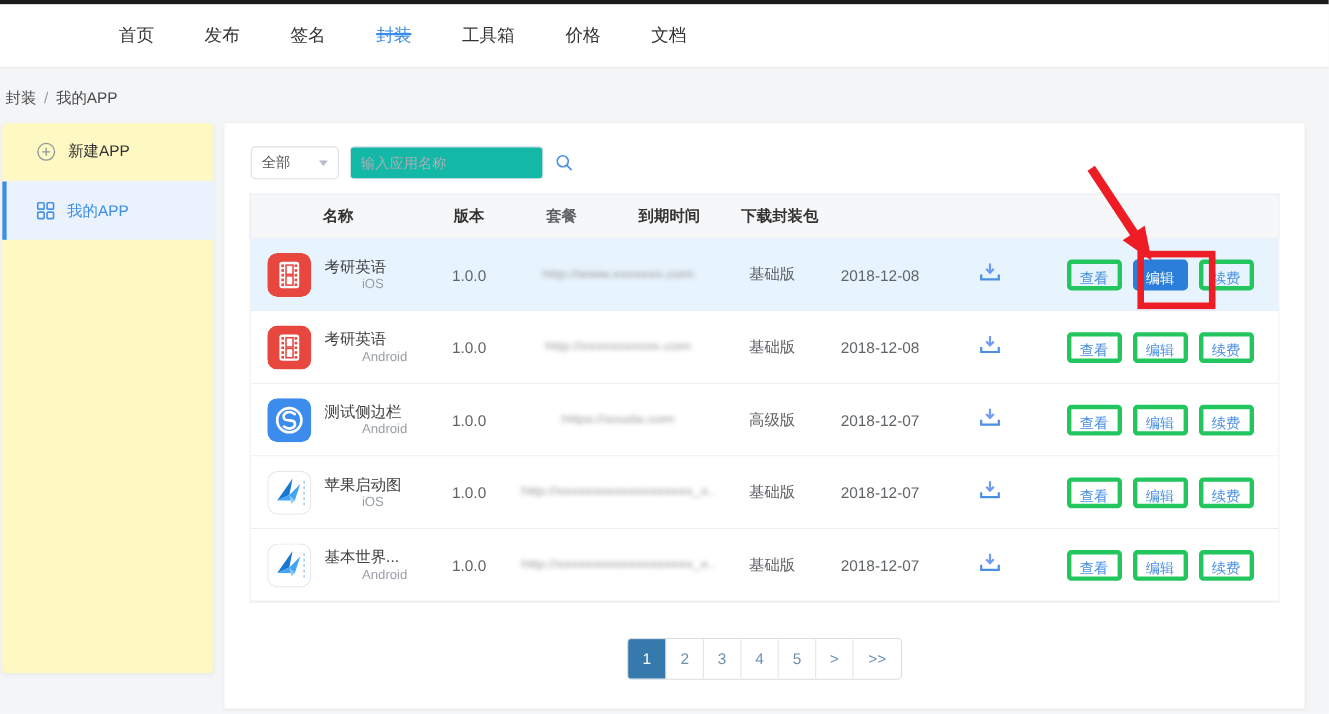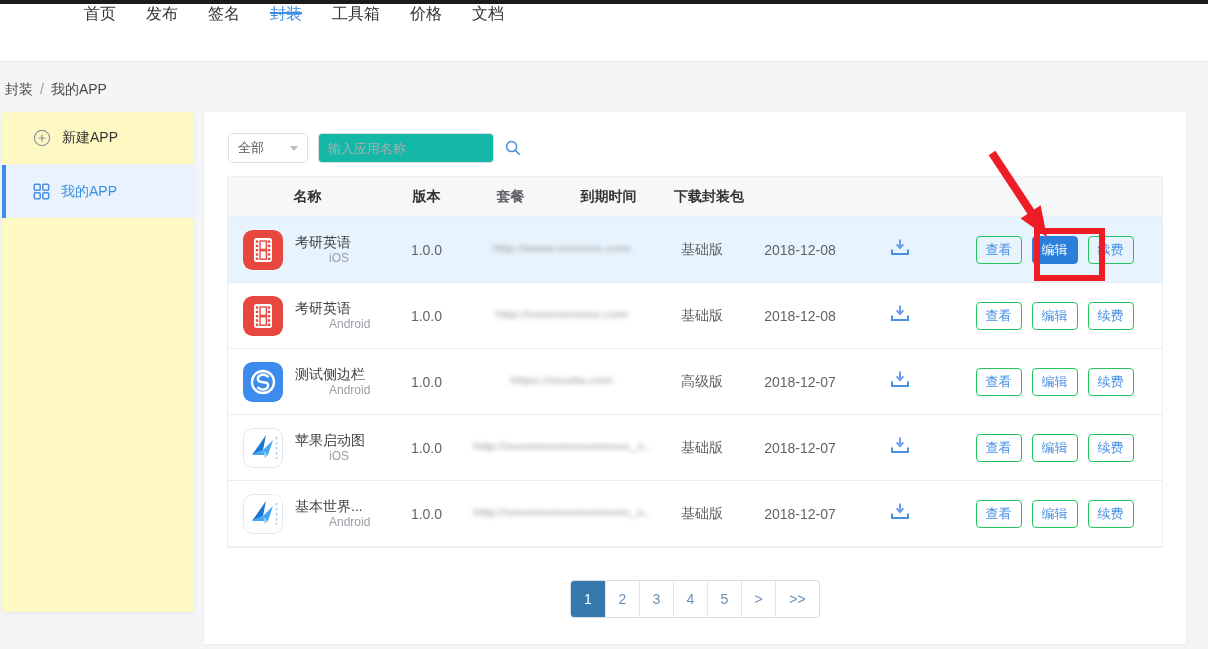--- a/index.html
+++ b/index.html
@@ -4,21 +4,21 @@
 <style>
   * { margin:0; padding:0; box-sizing:border-box; }
   html,body { width:1208px; height:649px; overflow:hidden; }
   body { font-family:"Liberation Sans","DejaVu Sans",sans-serif; background:#f4f5f7; color:#333; position:relative; }
 
   
   .topbar { position:absolute; top:0; left:0; width:100%; height:4px; background:#1c1c1c; }
 
   
   .navbar { position:absolute; top:4px; left:0; width:100%; height:58px; background:#fff; border-bottom:1px solid #e8e8e8; }
-  .nav-items { height:100%; display:flex; align-items:flex-start; padding-left:84px; gap:30px; }
+  .nav-items { height:100%; display:flex; align-items:center; padding-left:108px; gap:46px; }
   .nav-item { display:flex; align-items:center; font-size:16px; color:#333; cursor:pointer; position:relative; }
   .nav-item.active { color:#3a8ee6; }
   .nav-item.active::after { content:""; position:absolute; left:0; right:0; bottom:11px; height:2px; background:#3a8ee6; }
 
   
   .breadcrumb { position:absolute; top:81px; left:5px; font-size:14px; color:#4a4a4a; }
   .breadcrumb .sep { color:#999; margin:0 7px; }
   .breadcrumb .cur { color:#4a4a4a; }
 
   
@@ -54,21 +54,21 @@
   .c-exp { width:11.5%; }
   .c-dl { width:10%; }
   .c-ops { width:23%; display:flex; justify-content:center; gap:10px; }
   .app-icon { width:40px; height:40px; flex:0 0 40px; }
   .app-icon svg { display:block; border-radius:9px; }
   .app-text { display:flex; flex-direction:column; line-height:1.3; }
   .app-title { font-size:14px; color:#404040; }
   .app-platform { font-size:12px; color:#9a9ea6;margin-left:34px; }
   .url-blur { display:inline-block; max-width:92%; overflow:hidden; white-space:nowrap; color:#9e9e9e; font-size:13px; filter:blur(2.4px); transform:scaleY(.85); }
   .dl-btn { display:inline-block; cursor:pointer; line-height:0; }
-  .op-btn { min-width:46px; height:28px; padding:0 8px; border:1px solid #22c55e; border-radius:4px; background:transparent; color:#4a90e2; font-size:13px; font-family:inherit; cursor:pointer; line-height:26px; }
+  .op-btn { min-width:46px; height:28px; padding:0 8px; border:4px solid #22c55e; border-radius:4px; background:transparent; color:#4a90e2; font-size:13px; font-family:inherit; cursor:pointer; line-height:26px; }
   .op-btn.primary { background:#2b7fdb; border-color:#2b7fdb; color:#fff; }
 
   
   .pg-wrap { display:flex; justify-content:center; margin-top:32px; }
   .pagination { display:inline-flex; border:1px solid #d9dce1; border-radius:4px; overflow:hidden; height:38px; background:#fff; }
   .pg-cell { width:34px; display:flex; align-items:center; justify-content:center; font-size:14px; color:#6b8fb3; border-left:1px solid #e4e6ea; cursor:pointer; user-select:none; }
   .pg-cell:first-child { border-left:none; }
   .pg-cell.active { background:#3579ad; color:#fff; }
   .pg-cell.wide { width:44px; }
 

